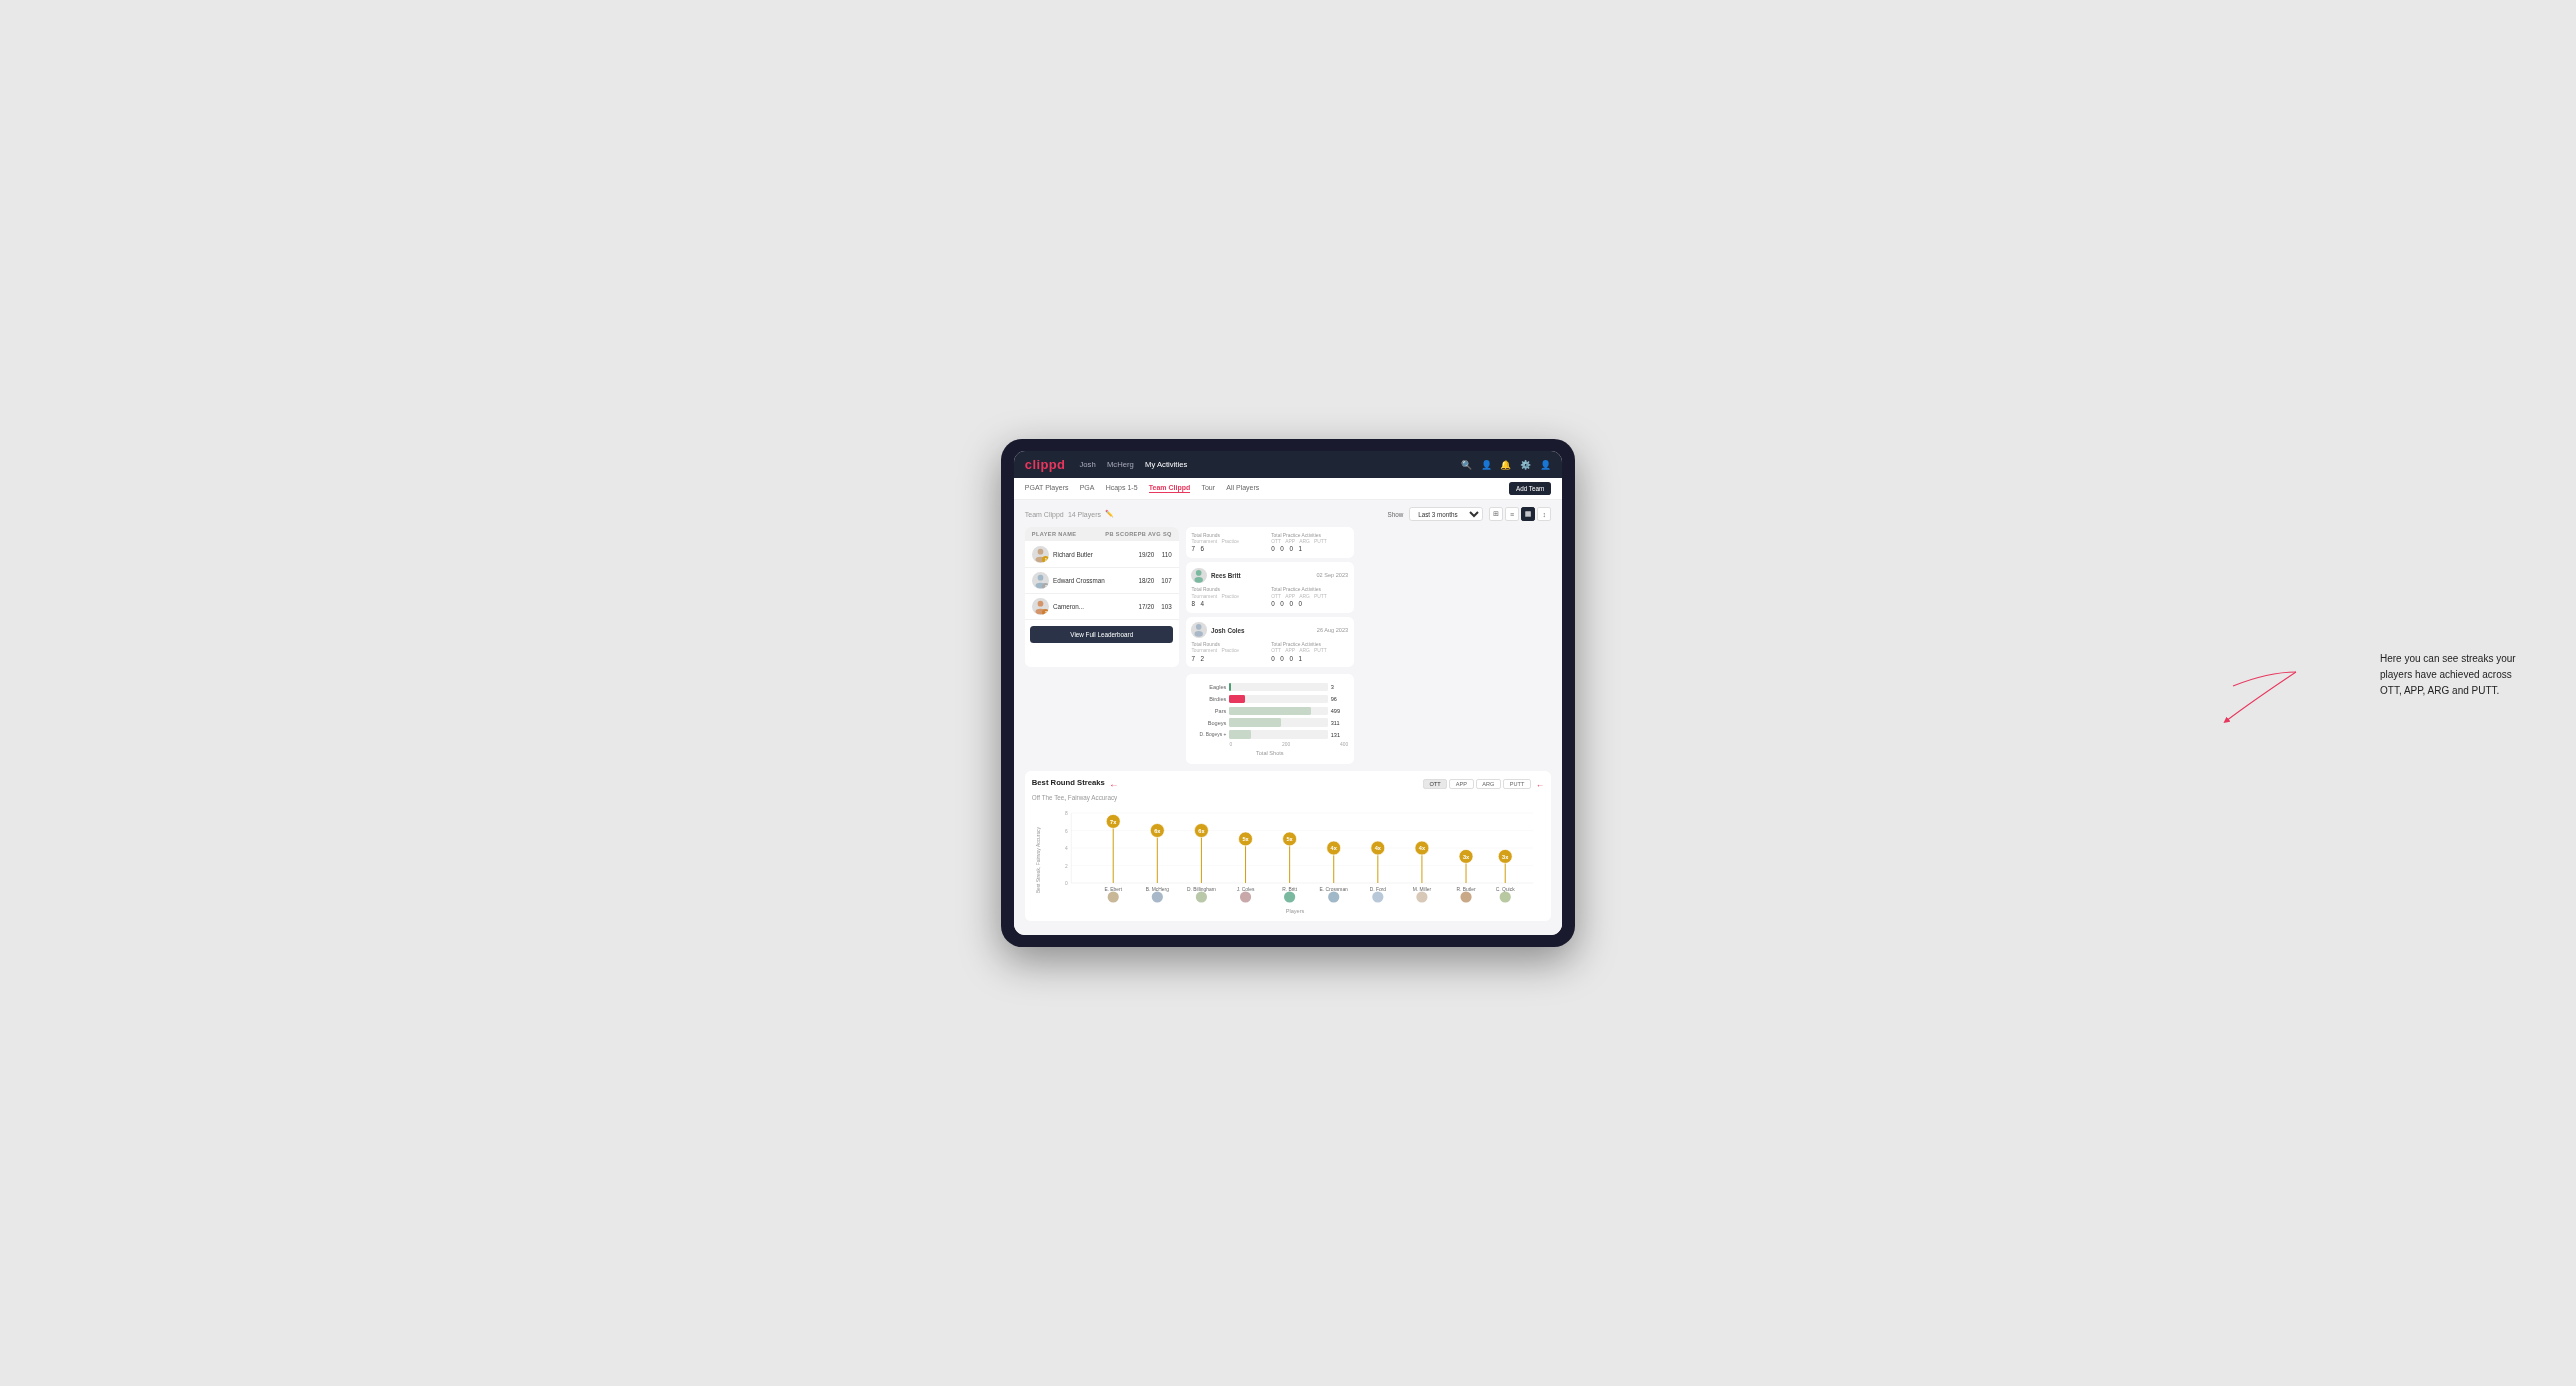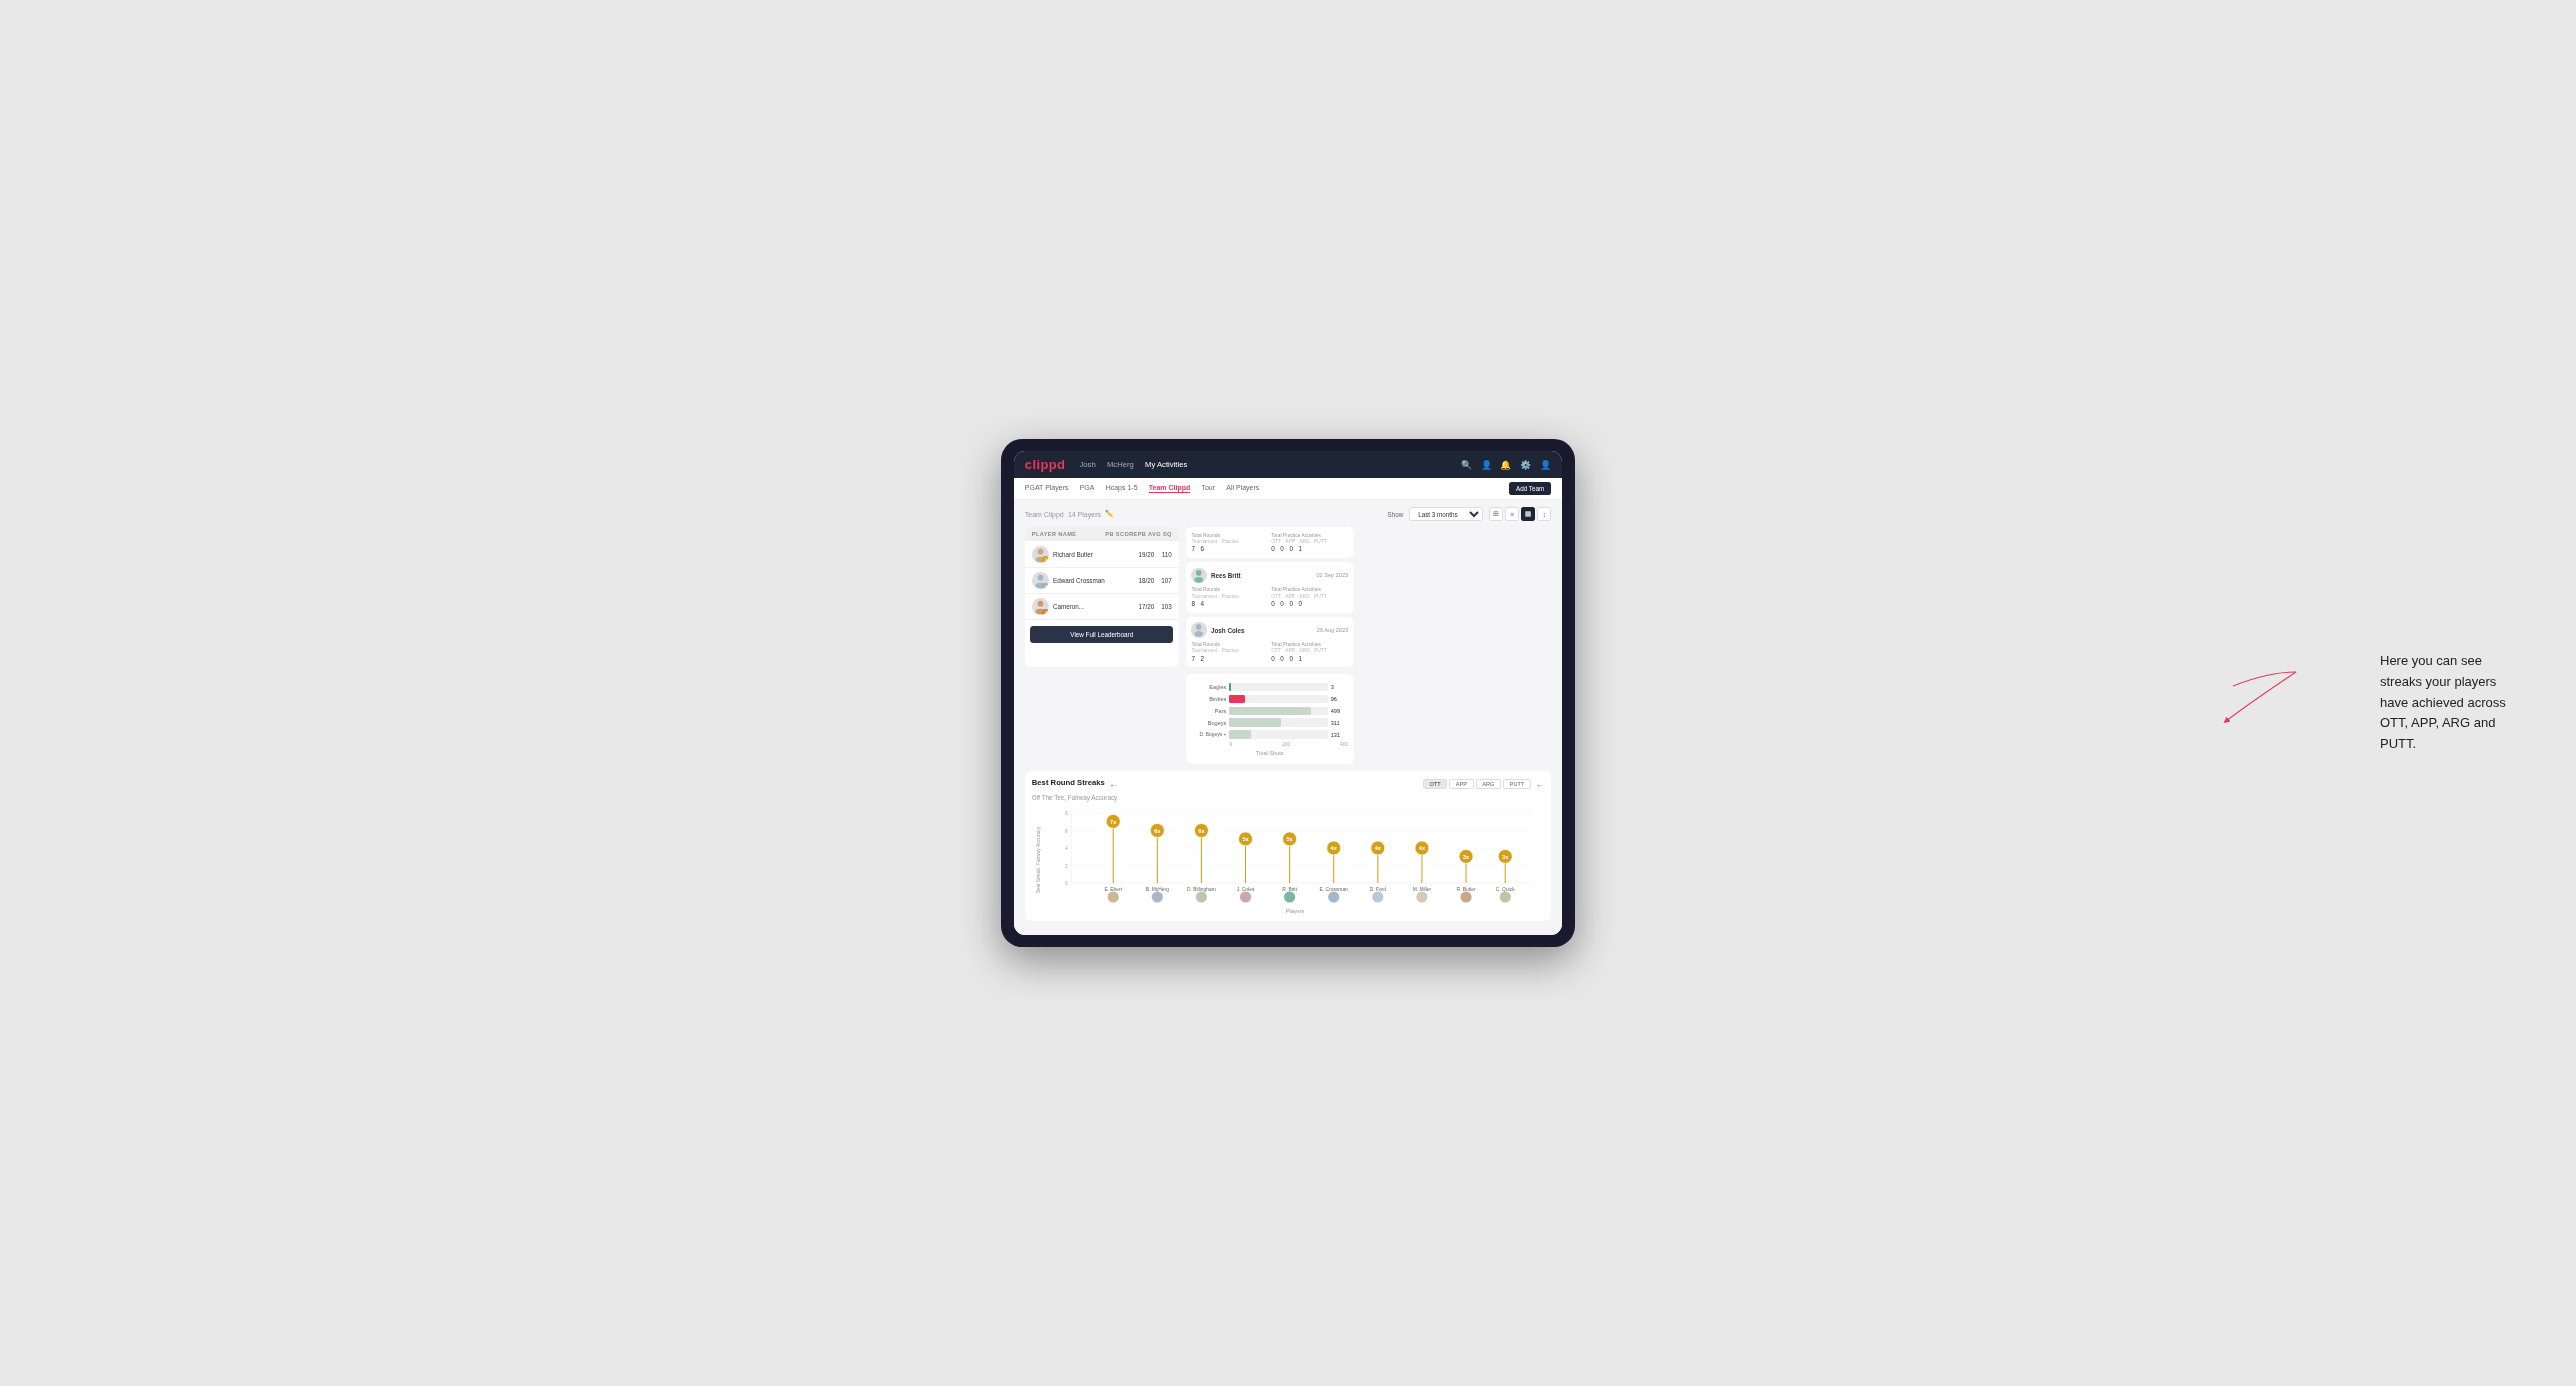--- a/index.html
+++ b/index.html
@@ -812,21 +812,21 @@
             <div class="x-axis-label">Players</div>
           </div>
         </div>
       </div>
 
     </div>
 
   </div>
 </div>
 
-<div style="position:fixed; right:56px; top:50%; transform:translateY(-42px); width:140px; font-size:13px; color:#222; line-height:1.6;">
+<div style="position:fixed; right:56px; top:50%; transform:translateY(-42px); width:140px; font-size:10px; color:#222; line-height:1.6;">
   <span>Here you can see streaks your players have achieved across OTT, APP, ARG and PUTT.</span>
   
   <svg style="position:absolute;left:-84px;top:14px;overflow:visible;" width="84" height="70" viewBox="0 0 120 100">
     <path d="M0,10 Q-60,50 -100,80" stroke="#e8365d" stroke-width="1.5" fill="none" marker-end="url(#arr)"></path>
     <path d="M0,10 Q-40,10 -90,30" stroke="#e8365d" stroke-width="1.5" fill="none"></path>
     <defs>
       <marker id="arr" markerWidth="6" markerHeight="6" refX="3" refY="3" orient="auto">
         <path d="M0,0 L6,3 L0,6 Z" fill="#e8365d"></path>
       </marker>
     </defs>

